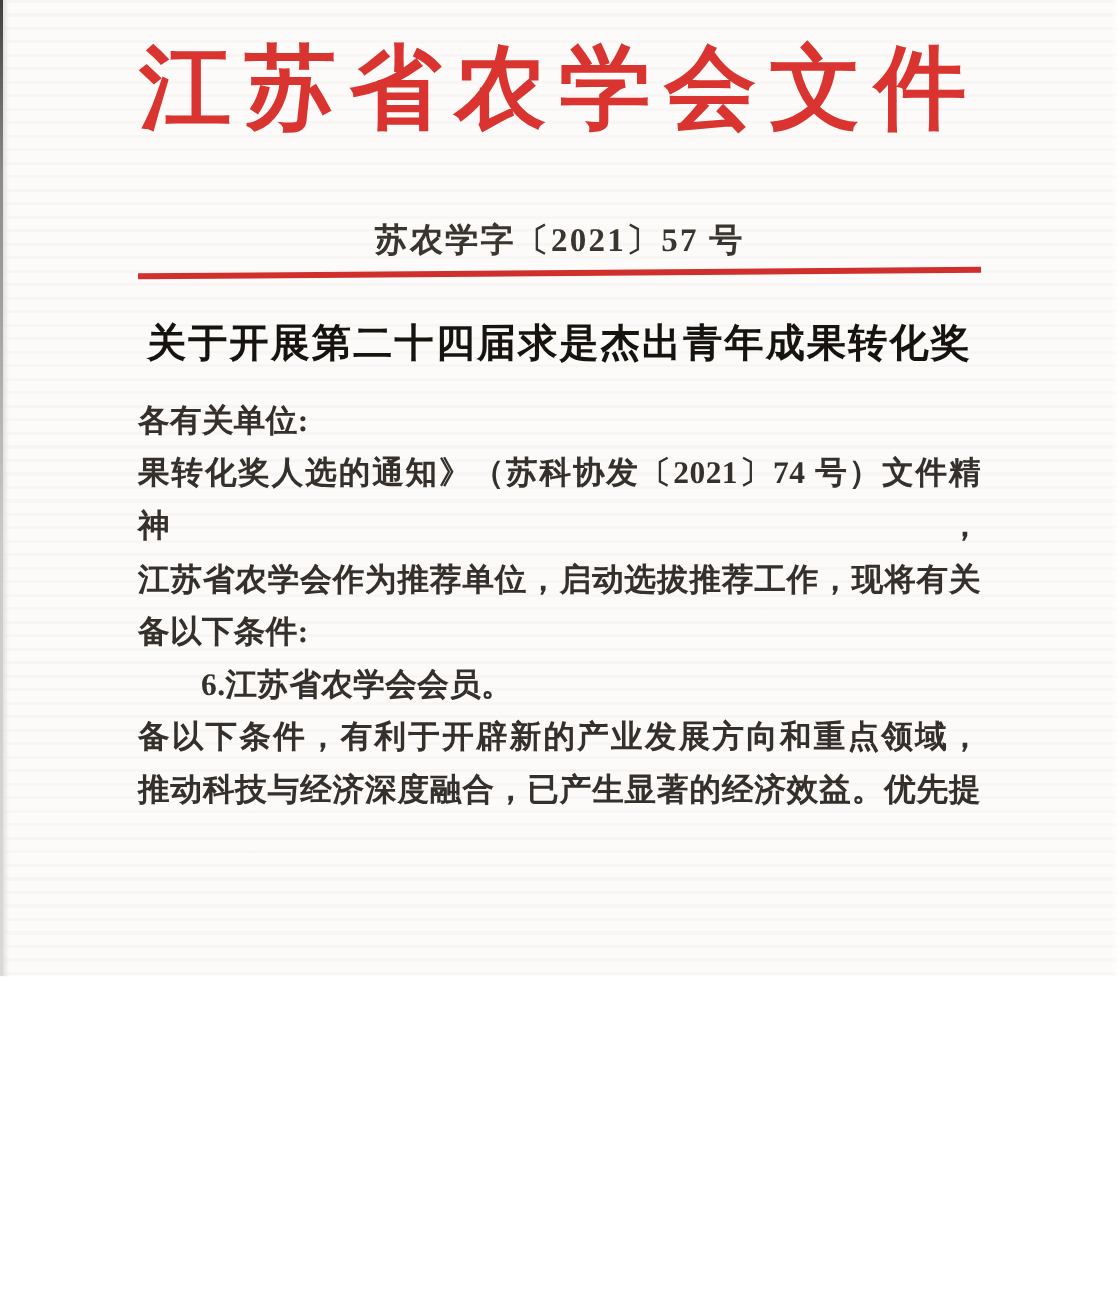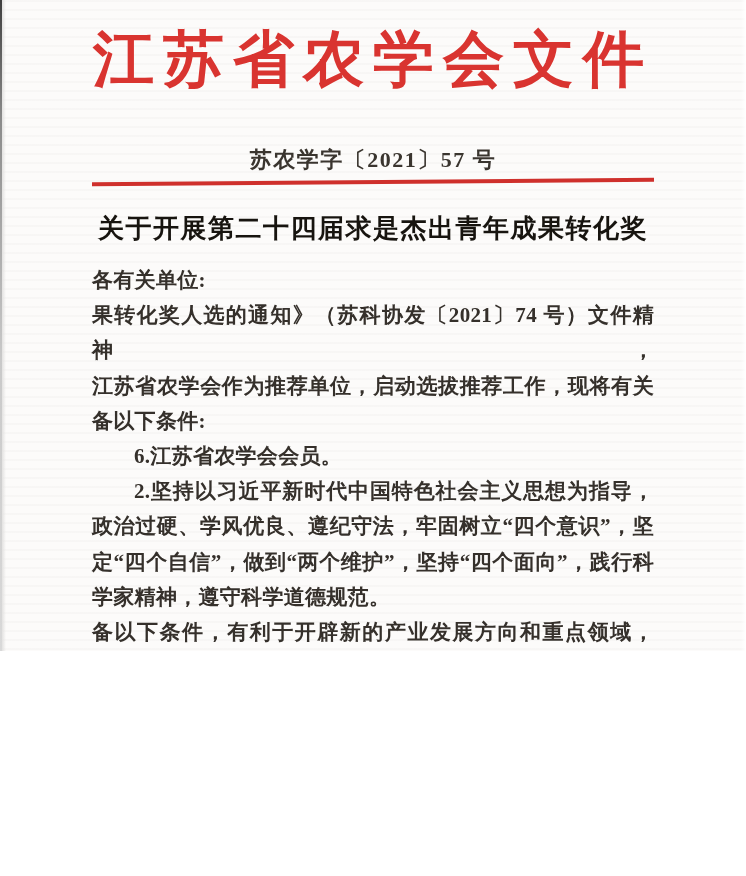--- a/index.html
+++ b/index.html
@@ -127,24 +127,18 @@
         </div>
         <div class="para normal">
           <div class="line justify">果转化奖人选的通知》（苏科协发〔2021〕74 号）文件精神，</div>
           <div class="line justify">江苏省农学会作为推荐单位，启动选拔推荐工作，现将有关</div>
           <div class="line">备以下条件:</div>
         </div>
         <div class="para normal">
           <div class="line indent">6.江苏省农学会会员。</div>
         </div>
         <div class="para normal">
-          <div class="line justify indent">2.坚持以习近平新时代中国特色社会主义思想为指导，</div>
-          <div class="line justify">政治过硬、学风优良、遵纪守法，牢固树立“四个意识”，坚</div>
-          <div class="line justify">定“四个自信”，做到“两个维护”，坚持“四个面向”，践行科</div>
-          <div class="line">学家精神，遵守科学道德规范。</div>
-        </div>
-        <div class="para normal">
           <div class="line justify">备以下条件，有利于开辟新的产业发展方向和重点领域，</div>
           <div class="line justify">推动科技与经济深度融合，已产生显著的经济效益。优先提</div>
         </div>
       </div>
   </div>
 </div>
 
 </body></html>

